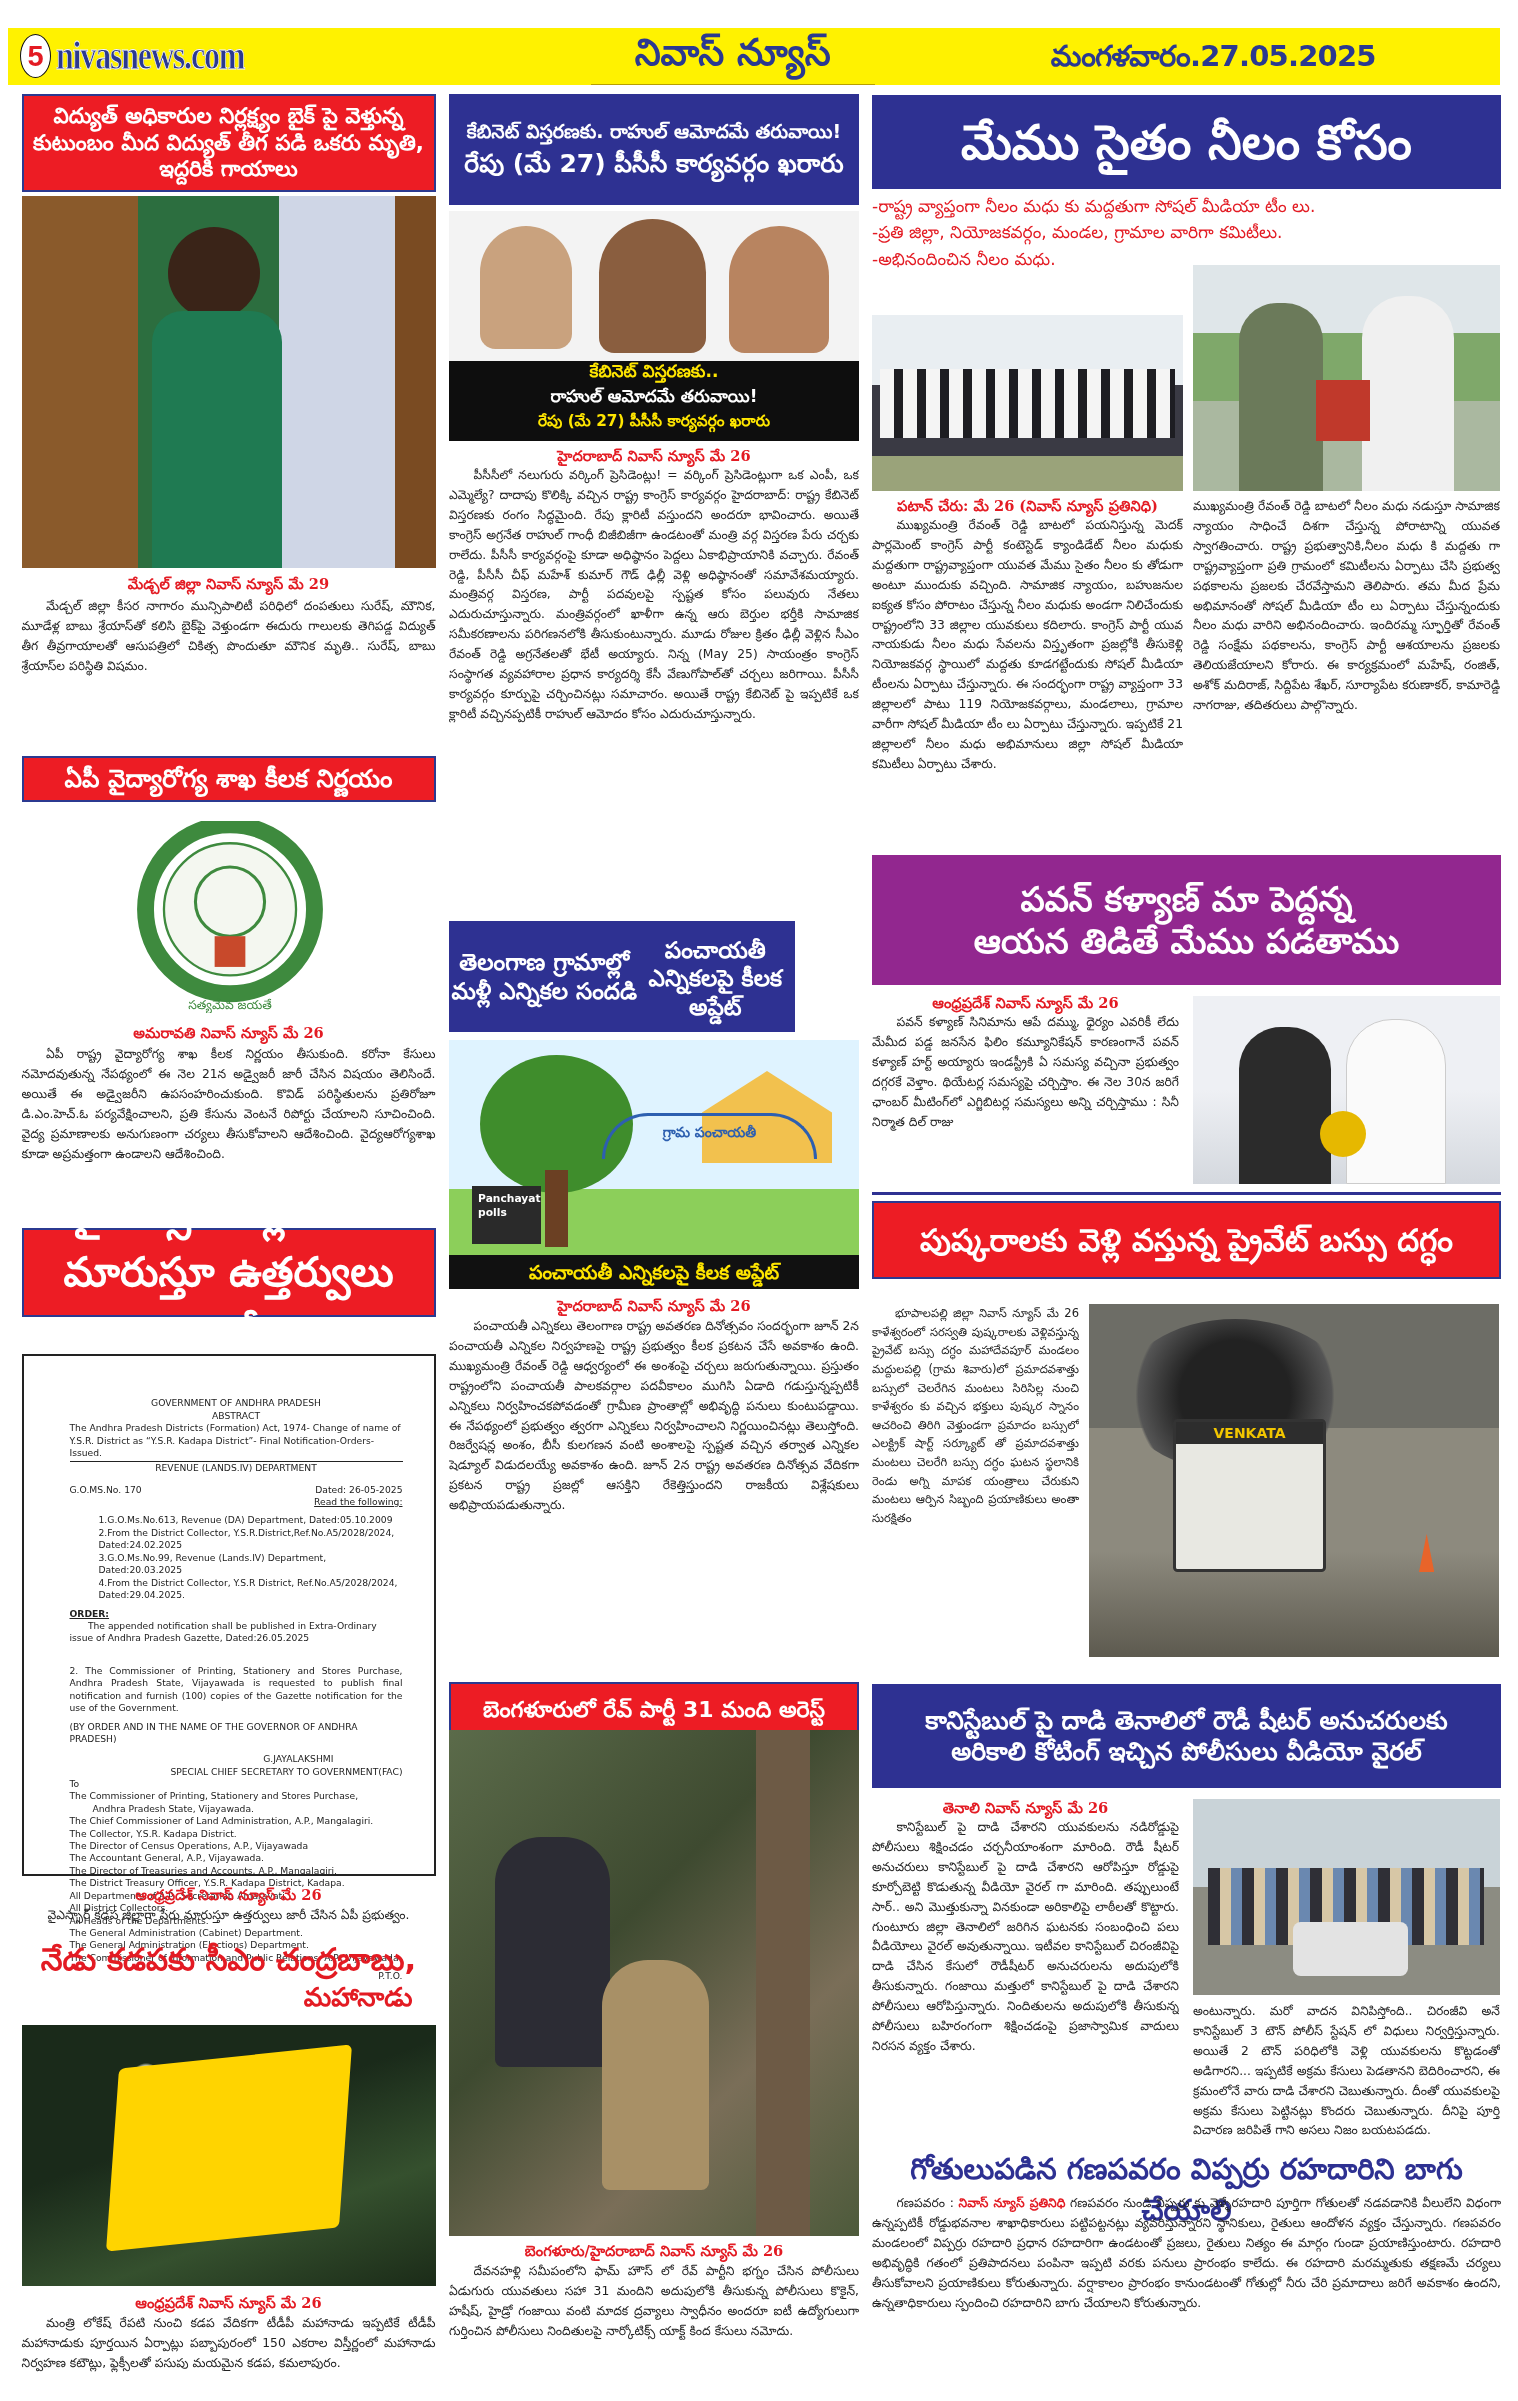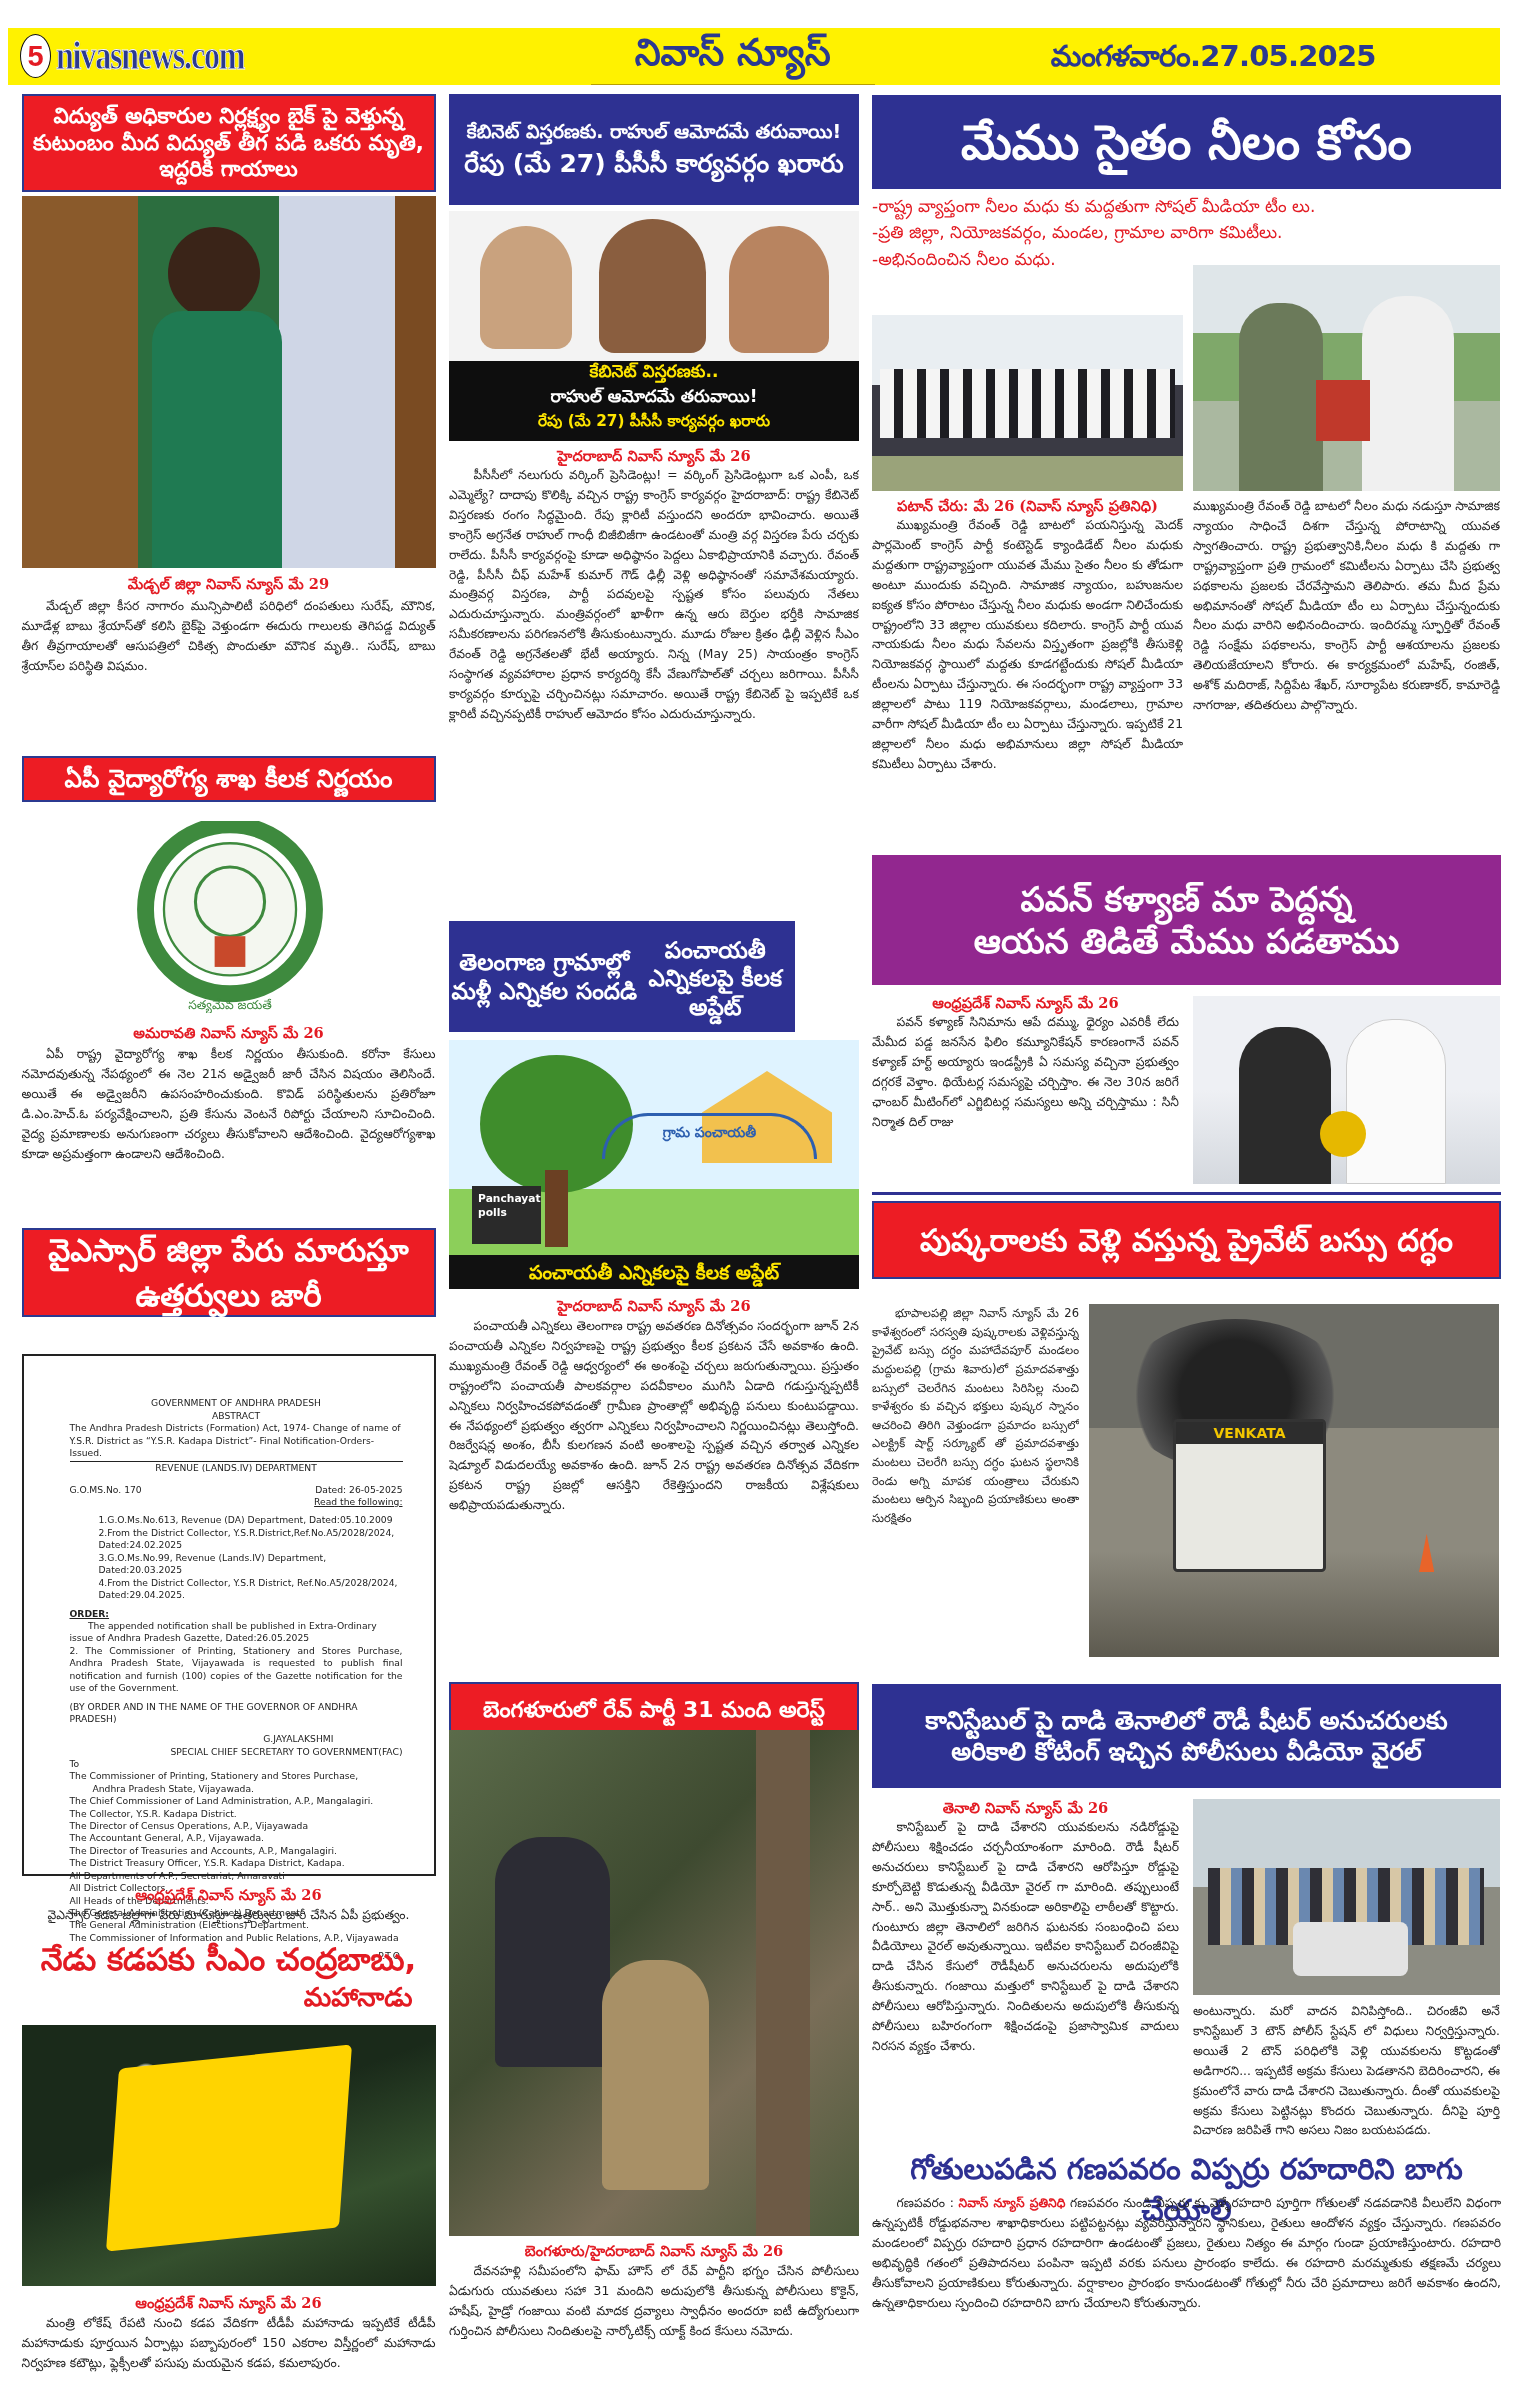--- a/index.html
+++ b/index.html
@@ -55,41 +55,41 @@
     <circle cx="160" cy="105" r="45" fill="none" stroke="#3e8a3e" stroke-width="4"></circle>
     <rect x="140" y="150" width="40" height="40" fill="#c8492b"></rect>
     <text x="160" y="245" text-anchor="middle" font-size="16" fill="#3e8a3e" font-family="DejaVu Sans, sans-serif">సత్యమేవ జయతే</text>
   </svg>
 </div>
 <div class="abs dateline" style="left:21.5px;top:1024px;width:414px">అమరావతి నివాస్ న్యూస్ మే 26</div>
 <div class="abs body" style="left:21.5px;top:1045px;width:414px">
     <p>ఏపీ రాష్ట్ర వైద్యారోగ్య శాఖ కీలక నిర్ణయం తీసుకుంది. కరోనా కేసులు నమోదవుతున్న నేపథ్యంలో ఈ నెల 21న అడ్వైజరీ జారీ చేసిన విషయం తెలిసిందే. అయితే ఈ అడ్వైజరీని ఉపసంహరించుకుంది. కొవిడ్ పరిస్థితులను ప్రతిరోజూ డి.ఎం.హెచ్.ఓ పర్యవేక్షించాలని, ప్రతి కేసును వెంటనే రిపోర్టు చేయాలని సూచించింది. వైద్య ప్రమాణాలకు అనుగుణంగా చర్యలు తీసుకోవాలని ఆదేశించింది. వైద్యఆరోగ్యశాఖ కూడా అప్రమత్తంగా ఉండాలని ఆదేశించింది.</p>
   </div>
 
-<div class="abs hl red" style="left:21.5px;top:1228px;width:414px;height:89px;font-size:31px;line-height:1.45">వైఎస్సార్ జిల్లా పేరు మారుస్తూ ఉత్తర్వులు జారీ</div>
+<div class="abs hl red" style="left:21.5px;top:1228px;width:414px;height:89px;font-size:41px;line-height:1.45">వైఎస్సార్ జిల్లా పేరు మారుస్తూ ఉత్తర్వులు జారీ</div>
 
 <div class="abs doc" style="left:21.5px;top:1354px;width:414px;height:522px">
   <div class="c" style="margin-top:26px">GOVERNMENT OF ANDHRA PRADESH</div>
   <div class="c">ABSTRACT</div>
   <div style="border-bottom:0.8px solid #222;padding-bottom:1.5px">The Andhra Pradesh Districts (Formation) Act, 1974- Change of name of Y.S.R. District as “Y.S.R. Kadapa District”- Final Notification-Orders-Issued.</div>
   <div class="c">REVENUE (LANDS.IV) DEPARTMENT</div>
   <div style="display:flex;justify-content:space-between;margin-top:9.2px">
     <span>G.O.MS.No. 170</span>
     <span>Dated: 26-05-2025</span>
   </div>
   <div style="text-align:right;text-decoration:underline">Read the following:</div>
   <div style="padding-left:29px;margin-top:6.1px">
     <div>1.G.O.Ms.No.613, Revenue (DA) Department, Dated:05.10.2009</div>
     <div>2.From the District Collector, Y.S.R.District,Ref.No.A5/2028/2024, Dated:24.02.2025</div>
     <div>3.G.O.Ms.No.99, Revenue (Lands.IV) Department, Dated:20.03.2025</div>
     <div>4.From the District Collector, Y.S.R District, Ref.No.A5/2028/2024, Dated:29.04.2025.</div>
   </div>
   <div class="u" style="margin-top:6.1px">ORDER:</div>
   <div style="text-indent:2em">The appended notification shall be published in Extra-Ordinary issue of Andhra Pradesh Gazette, Dated:26.05.2025</div>
-  <div style="margin-top:0;text-align:justify">2.   The Commissioner of Printing, Stationery and Stores Purchase, Andhra Pradesh State, Vijayawada is requested to publish final notification and furnish (100) copies of the Gazette notification for the use of the Government.</div>
+  <div style="margin-top:20px;text-align:justify">2.   The Commissioner of Printing, Stationery and Stores Purchase, Andhra Pradesh State, Vijayawada is requested to publish final notification and furnish (100) copies of the Gazette notification for the use of the Government.</div>
   <div style="margin-top:6.1px">(BY ORDER AND IN THE NAME OF THE GOVERNOR OF ANDHRA PRADESH)</div>
   <div style="text-align:right;padding-right:69px;margin-top:7.7px">G.JAYALAKSHMI</div>
   <div style="text-align:right">SPECIAL CHIEF SECRETARY TO GOVERNMENT(FAC)</div>
   <div>To</div>
   <div>
     <div>The Commissioner of Printing, Stationery and Stores Purchase,</div>
     <div style="padding-left:23px">Andhra Pradesh State, Vijayawada.</div>
     <div>The Chief Commissioner of Land Administration, A.P., Mangalagiri.</div>
     <div>The Collector, Y.S.R. Kadapa District.</div>
     <div>The Director of Census Operations, A.P., Vijayawada</div>

